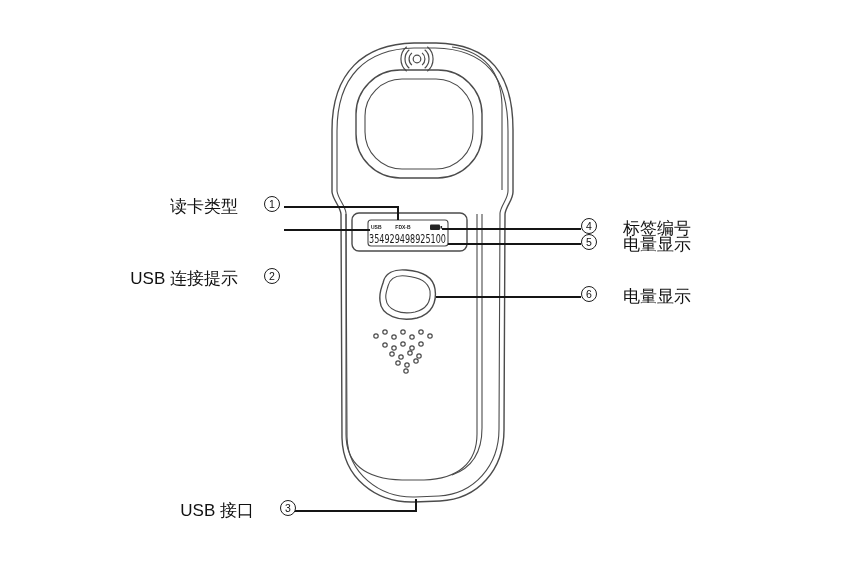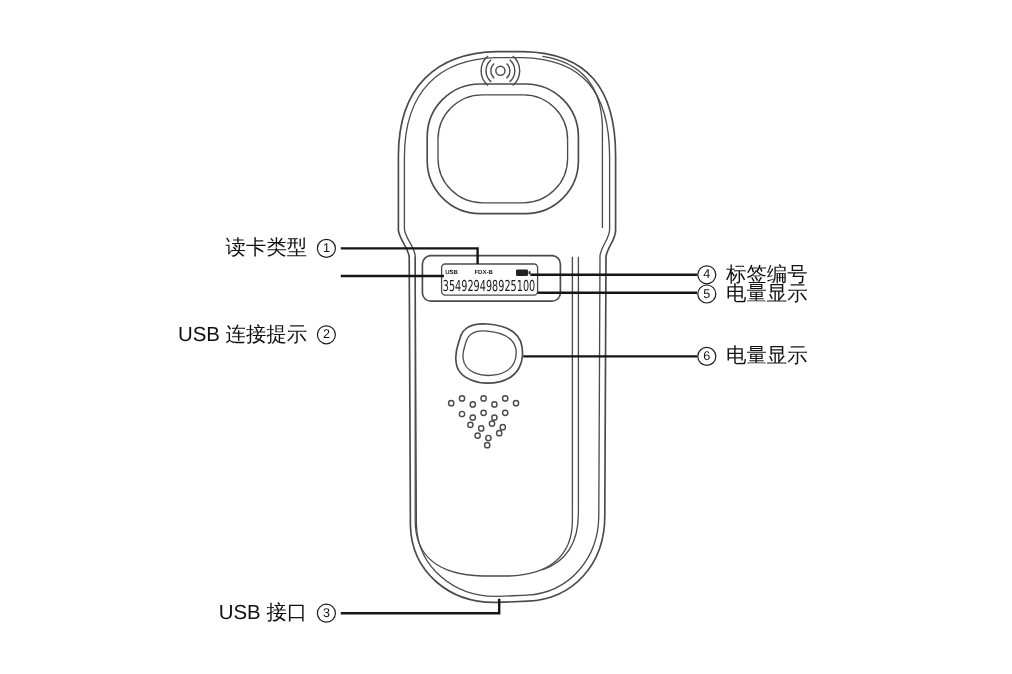--- a/index.html
+++ b/index.html
@@ -2,21 +2,21 @@
 <html><head>
 <meta charset="utf-8">
 <style>
   html,body{margin:0;padding:0;background:#fff;}
   .canvas{
     position:relative;width:843px;height:562px;background:#ffffff;
     font-family:"Liberation Sans",sans-serif;overflow:hidden;color:#111;
   }
   .device-svg{position:absolute;left:0;top:0;width:843px;height:562px;}
   .callout{
-    position:absolute;display:flex;align-items:center;gap:8px;
+    position:absolute;display:flex;gap:26px;
     font-size:17px;line-height:22px;height:22px;white-space:nowrap;color:#111;
   }
   .callout.right-align{justify-content:flex-end;}
   .circ-num{
     box-sizing:border-box;display:inline-flex;align-items:center;justify-content:center;
     width:16px;height:16px;min-width:16px;border:1.3px solid #1d1d1d;border-radius:50%;
     font-size:10.5px;line-height:1;color:#111;background:#fff;
   }
   .label-text{display:inline-block;}
 </style>
@@ -106,21 +106,21 @@
   </svg>
 
   <div class="callout right-align" style="left:100px;top:196px;width:180px;">
     <span class="label-text">读卡类型</span>
     <span class="circ-num">1</span>
   </div>
   <div class="callout right-align" style="left:100px;top:220px;width:180px;margin-top:48px;">
     <span class="label-text">USB 连接提示</span>
     <span class="circ-num">2</span>
   </div>
-  <div class="callout right-align" style="left:100px;top:500px;width:180px;">
+  <div class="callout right-align" style="left:116px;top:500px;width:180px;">
     <span class="label-text">USB 接口</span>
     <span class="circ-num">3</span>
   </div>
 
   <div class="callout" style="left:581px;top:218px;">
     <span class="circ-num">4</span>
     <span class="label-text">标签编号</span>
   </div>
   <div class="callout" style="left:581px;top:234px;">
     <span class="circ-num">5</span>

